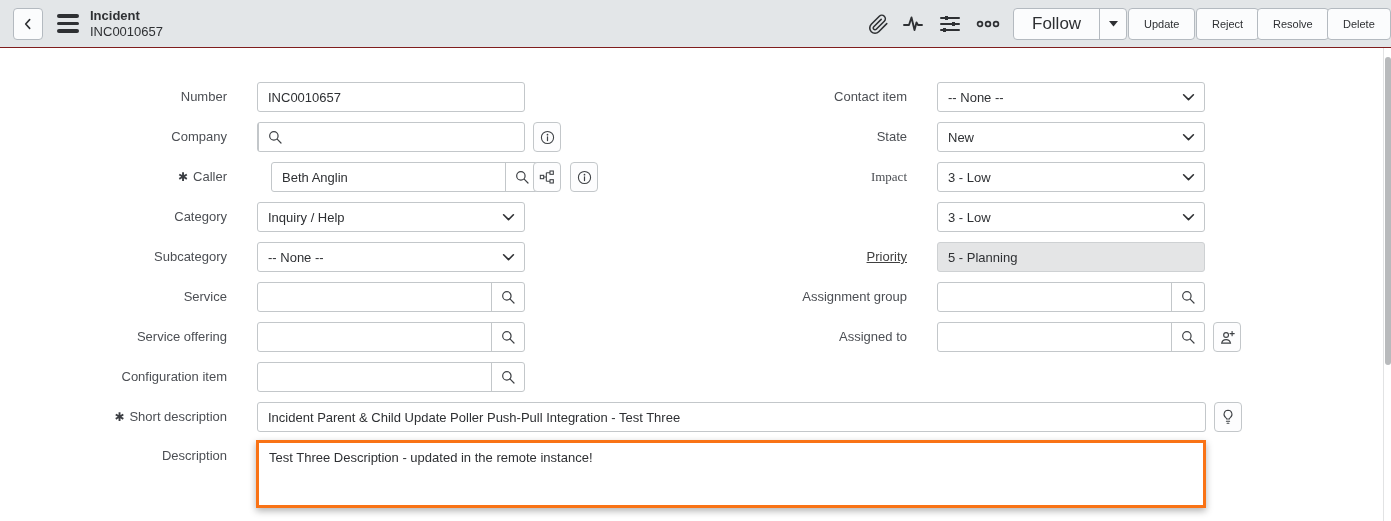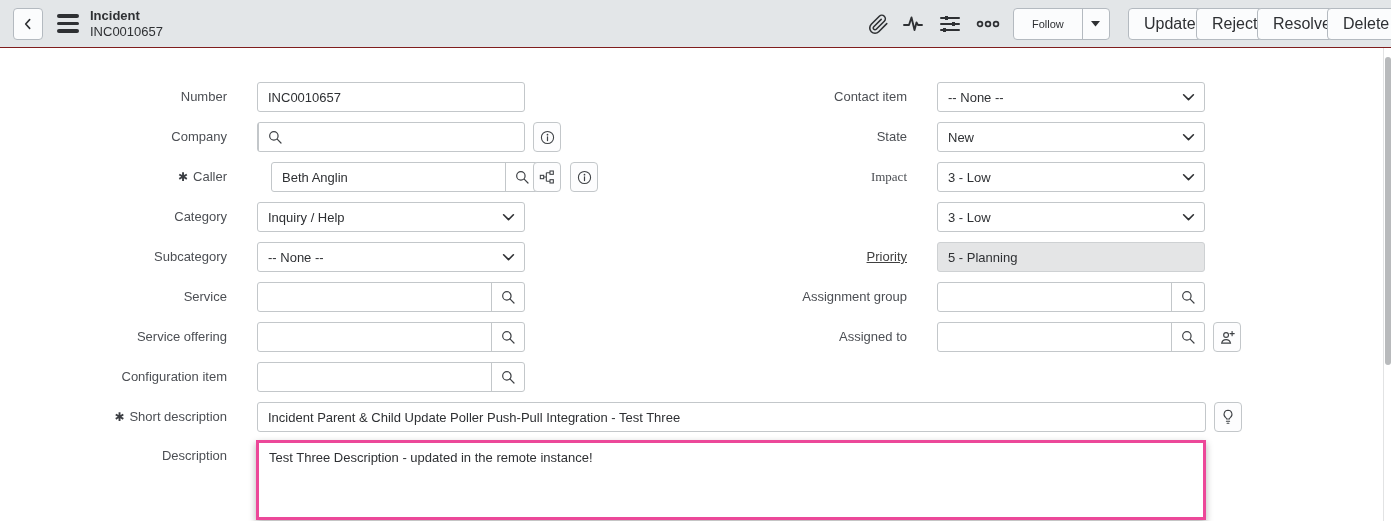--- a/index.html
+++ b/index.html
@@ -9,42 +9,42 @@
 
   
   .header { position:absolute; left:0; top:0; width:1391px; height:48px; background:#e3e6e8; border-bottom:1px solid #7f1d1d; }
   .back-btn { position:absolute; left:13px; top:8px; width:30px; height:32px; background:#fbfcfd; border:1px solid #b4bac0; border-radius:4px; display:flex; align-items:center; justify-content:center; cursor:pointer; }
   .burger { position:absolute; left:57px; top:14px; width:22px; display:flex; flex-direction:column; gap:4px; cursor:pointer; }
   .burger span { display:block; height:3.5px; background:#2e3033; border-radius:2px; }
   .titles { position:absolute; left:90px; top:7px; }
   .t1 { font-weight:bold; font-size:13px; color:#2e3033; line-height:17px; }
   .t2 { font-size:13px; color:#2e3033; line-height:16px; }
   .hicon { position:absolute; top:12px; width:24px; height:24px; display:flex; align-items:center; justify-content:center; cursor:pointer; }
-  .hbtn { position:absolute; top:8px; height:32px; background:#fbfcfd; border:1px solid #b4bac0; border-radius:4px; font-family:inherit; font-size:16px; color:#2e3033; display:flex; align-items:center; justify-content:center; padding:0 15px; cursor:pointer; }
+  .hbtn { position:absolute; top:8px; height:32px; background:#fbfcfd; border:1px solid #b4bac0; border-radius:4px; font-family:inherit; font-size:11px; color:#2e3033; display:flex; align-items:center; justify-content:center; padding:0 15px; cursor:pointer; }
   .follow-wrap { position:absolute; left:1013px; top:8px; height:32px; display:flex; background:#fbfcfd; border:1px solid #b4bac0; border-radius:4px; overflow:hidden; }
-  .follow-main { border:none; background:transparent; font-family:inherit; font-size:11px; color:#2e3033; padding:0 18px; cursor:pointer; }
+  .follow-main { border:none; background:transparent; font-family:inherit; font-size:17px; color:#2e3033; padding:0 18px; cursor:pointer; }
   .follow-caret { border:none; border-left:1px solid #b4bac0; background:transparent; width:27px; display:flex; align-items:center; justify-content:center; cursor:pointer; }
 
   
   .lbl { position:absolute; width:200px; text-align:right; font-size:13px; color:#4c4f54; line-height:30px; white-space:nowrap; }
   .lbl.lcol { left:27px; }
   .lbl.rcol { left:707px; }
   .req { font-size:12px; color:#3b3e43; margin-right:5px; }
   .lbl-link { color:#404040; text-decoration:underline; cursor:pointer; }
 
   .fld { position:absolute; height:30px; display:flex; align-items:stretch; background:#fff; border:1px solid #c3c7ca; border-radius:3px; }
   .fld input { border:none; outline:none; flex:1; min-width:0; padding:0 10px; font-size:13px; color:#2e3033; font-family:inherit; background:transparent; }
   .seg { width:33px; border:none; border-left:1px solid #c3c7ca; background:transparent; display:flex; align-items:center; justify-content:center; cursor:pointer; padding:0; }
   .selbox { position:absolute; height:30px; background:#fff; border:1px solid #c3c7ca; border-radius:3px; display:flex; align-items:center; justify-content:space-between; padding:0 9px 0 10px; font-size:13px; color:#2e3033; cursor:pointer; }
   .robox { position:absolute; height:30px; background:#e4e5e6; border:1px solid #ced1d3; border-radius:3px; display:flex; align-items:center; padding:0 10px; font-size:13px; color:#2e3033; }
   .sqbtn { position:absolute; width:28px; height:30px; background:#fdfdfe; border:1px solid #c3c7ca; border-radius:4px; display:flex; align-items:center; justify-content:center; cursor:pointer; padding:0; }
   .w268 { width:268px; }
   .w949 { width:949px; }
 
-  .desc { position:absolute; left:256px; top:440px; width:950px; height:80px; border:3px solid #ec4899; background:#fff; box-shadow:0 3px 7px rgba(0,0,0,.3); cursor:text; }
+  .desc { position:absolute; left:256px; top:440px; width:950px; height:68px; border:3px solid #f97316; background:#fff; box-shadow:0 3px 7px rgba(0,0,0,.3); cursor:text; }
   .desc .txt { padding:6px 10px; font-size:13px; color:#2e3033; line-height:17px; }
 
   
   .sbar { position:absolute; right:0; top:48px; width:8px; height:473px; background:#fff; border-left:1px solid #e2e3e4; cursor:pointer; }
   .sthumb { position:absolute; left:1px; top:9px; width:6px; height:308px; background:#b8babc; border-radius:3px; cursor:grab; }
 
   svg { display:block; }
 </style>
 </head>
 <body>

